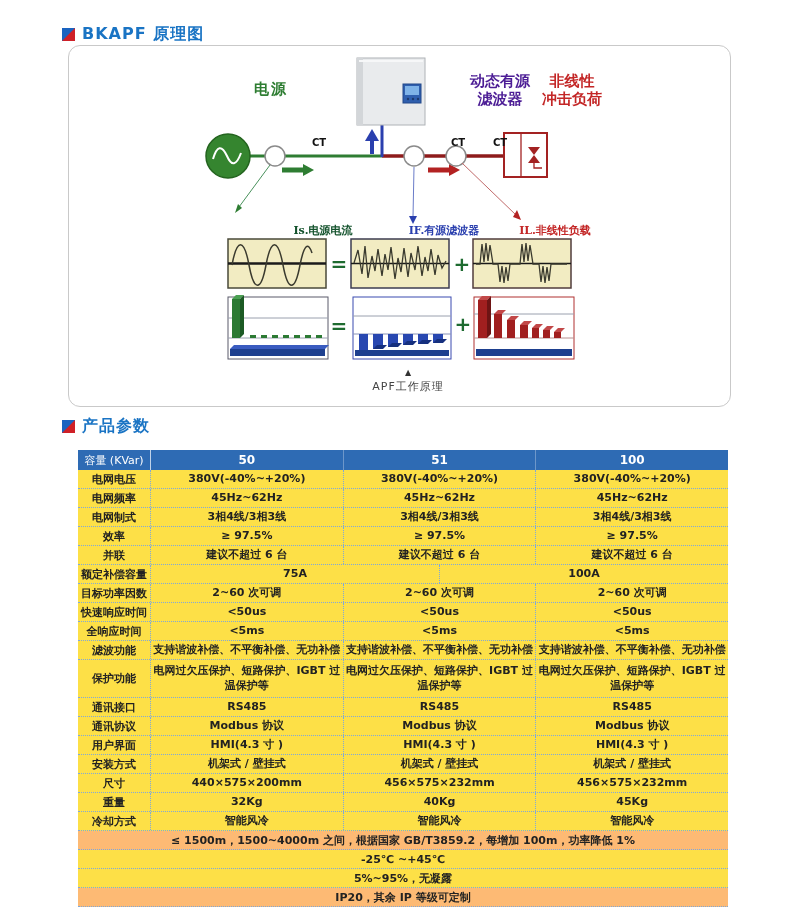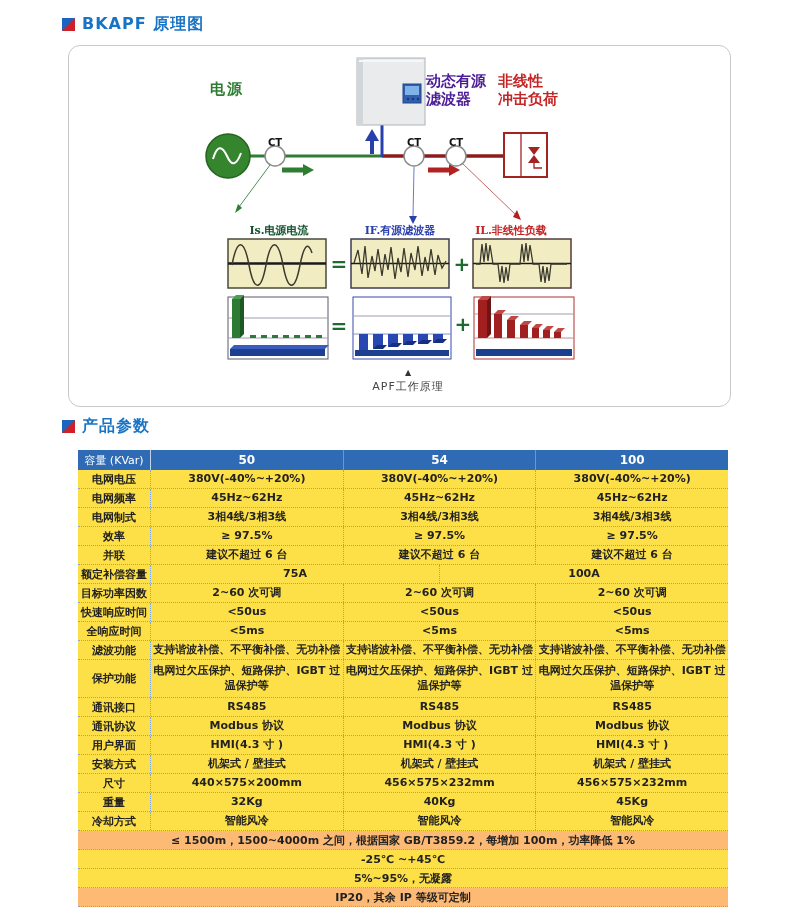--- a/index.html
+++ b/index.html
@@ -5,22 +5,22 @@
   html,body{margin:0;padding:0;background:#fff;}
   .page{position:relative;width:800px;height:922px;background:#fff;overflow:hidden;
         font-family:"DejaVu Sans","Liberation Sans",sans-serif;}
   
   .sec-title{position:absolute;left:62px;display:flex;align-items:center;gap:7px;}
   .sec-icon{width:13px;height:13px;background:linear-gradient(135deg,#1a63c0 49%,#cf2027 51%);flex:0 0 auto;}
   .sec-text{font-size:16px;font-weight:bold;color:#1a74c4;letter-spacing:1px;}
   
   .panel{position:absolute;left:68px;top:45px;width:661px;height:360px;border:1px solid #c9c9c9;border-radius:12px;background:#fff;}
   .panel svg{position:absolute;left:0;top:0;}
-  .dlabel{position:absolute;transform:translateX(-50%);text-align:left;white-space:nowrap;
-          font-family:"DejaVu Serif","Liberation Serif",serif;font-weight:bold;}
+  .dlabel{position:absolute;transform:translateX(-50%);text-align:center;white-space:nowrap;
+          font-family:"DejaVu Serif","Liberation Serif",serif;font-weight:bold;margin-left:44px;}
   .lbl-source{left:158px;top:34px;font-size:15px;color:#2e7d32;letter-spacing:2px;}
   .lbl-filter{left:387px;top:26px;font-size:15px;color:#4c1d95;line-height:1.2;}
   .lbl-load{left:459px;top:26px;font-size:15px;color:#c32626;line-height:1.2;}
   .lbl-ct{font-size:10px;color:#111;top:91px;font-family:"DejaVu Sans",sans-serif;}
   .lbl-wave{top:177px;font-size:11px;}
   .op{position:absolute;transform:translateX(-50%);font-size:20px;font-weight:bold;color:#1e6b30;font-family:"DejaVu Sans",sans-serif;}
   .caption-mark{position:absolute;left:339px;transform:translateX(-50%);top:322px;font-size:8px;color:#333;}
   .caption{position:absolute;left:339px;transform:translateX(-50%);top:333px;font-size:11px;color:#444;letter-spacing:1px;}
   
   .params-table{position:absolute;left:78px;top:450px;width:650px;}
@@ -37,21 +37,21 @@
   .tcell{flex:1;border-left:1px dotted #7fa8d9;display:flex;align-items:center;justify-content:center;
          text-align:center;font-size:11px;font-weight:bold;color:#222;line-height:1.35;padding:1px 2px;}
   .tfull{flex:1;display:flex;align-items:center;justify-content:center;text-align:center;
          font-size:11px;font-weight:bold;color:#222;padding:1px 2px;}
 </style>
 </head>
 <body>
 
 <div class="page">
 
-  <div class="sec-title" style="top:14px;">
+  <div class="sec-title" style="top:24px;">
     <span class="sec-icon"></span>
     <span class="sec-text">BKAPF 原理图</span>
   </div>
 
   <div class="panel">
     <svg width="661" height="360" viewBox="0 0 661 360">
 
       <line x1="181" y1="110" x2="313" y2="110" stroke="#2e7d32" stroke-width="3"></line>
       <line x1="313" y1="110" x2="435" y2="110" stroke="#8e1b1b" stroke-width="3.5"></line>
       <line x1="313" y1="79" x2="313" y2="111" stroke="#2a3fae" stroke-width="3"></line>
@@ -209,21 +209,21 @@
 
   <div class="sec-title" style="top:416px;">
     <span class="sec-icon"></span>
     <span class="sec-text">产品参数</span>
   </div>
 
   <div class="params-table">
     <div class="thead">
       <div class="hlabel">容量 (KVar)</div>
       <div class="hcell">50</div>
-      <div class="hcell">54</div>
+      <div class="hcell">51</div>
       <div class="hcell">100</div>
     </div>
     <div class="tbody">
         <div class="trow">
           <div class="tlabel">电网电压</div>
           <div class="tcell">380V(-40%~+20%)</div>
           <div class="tcell">380V(-40%~+20%)</div>
           <div class="tcell">380V(-40%~+20%)</div>
         </div>
         <div class="trow">

